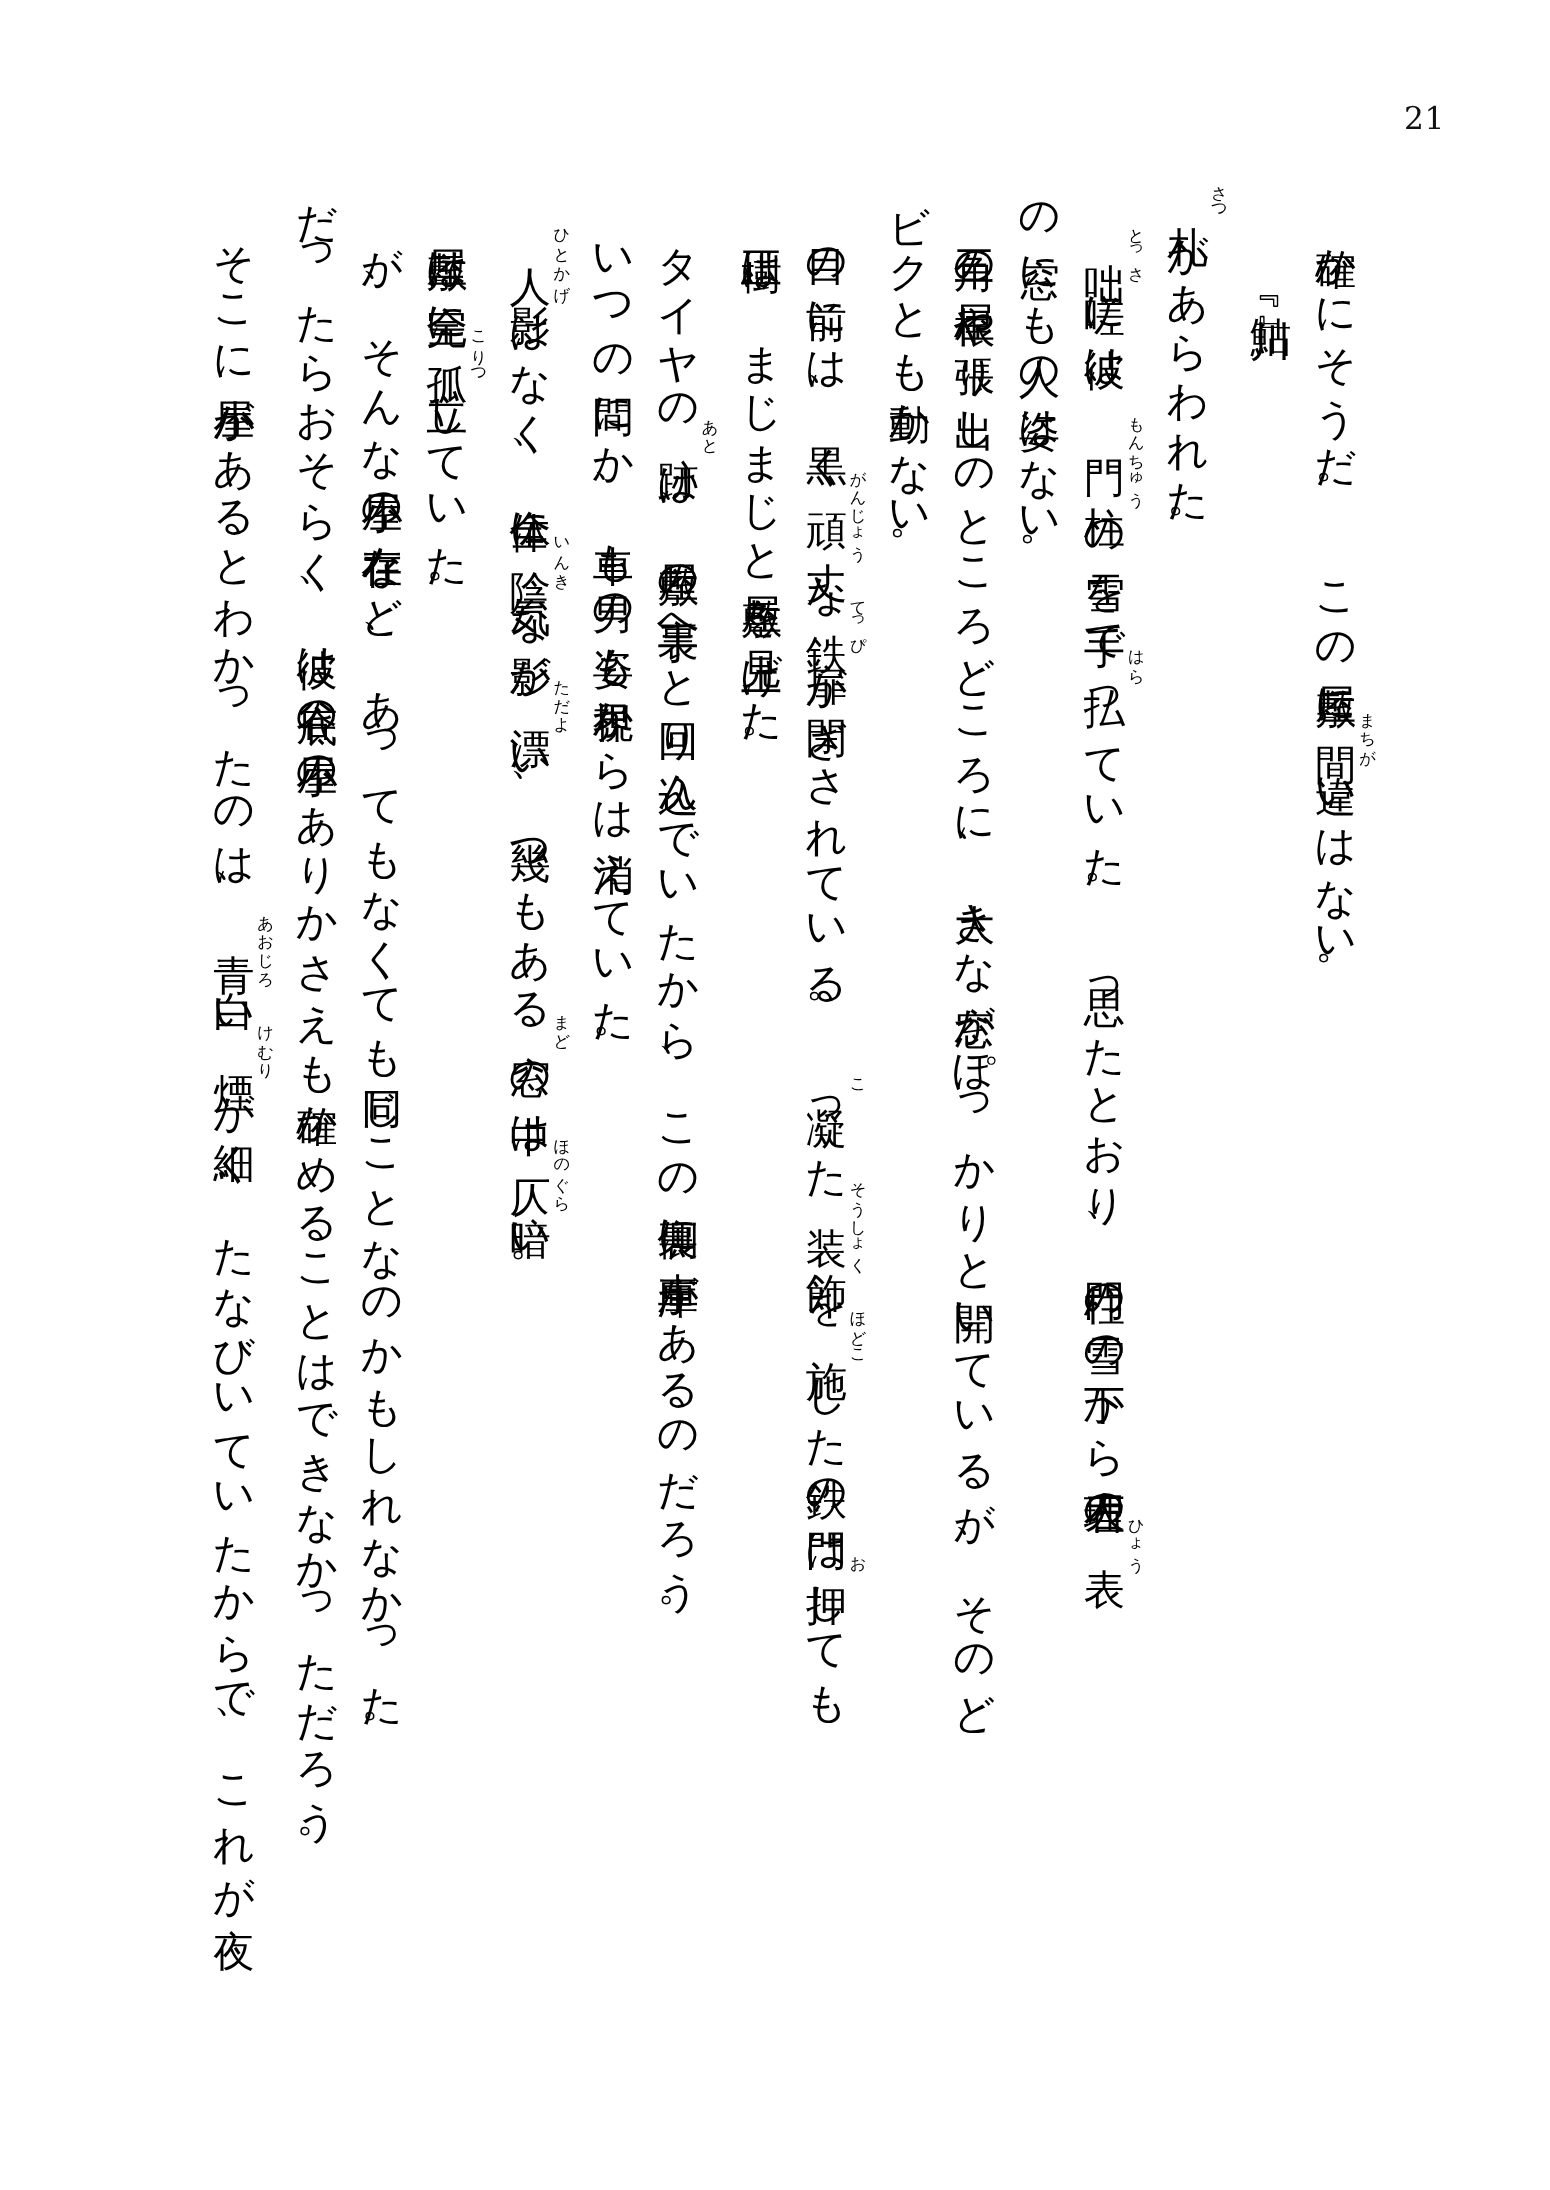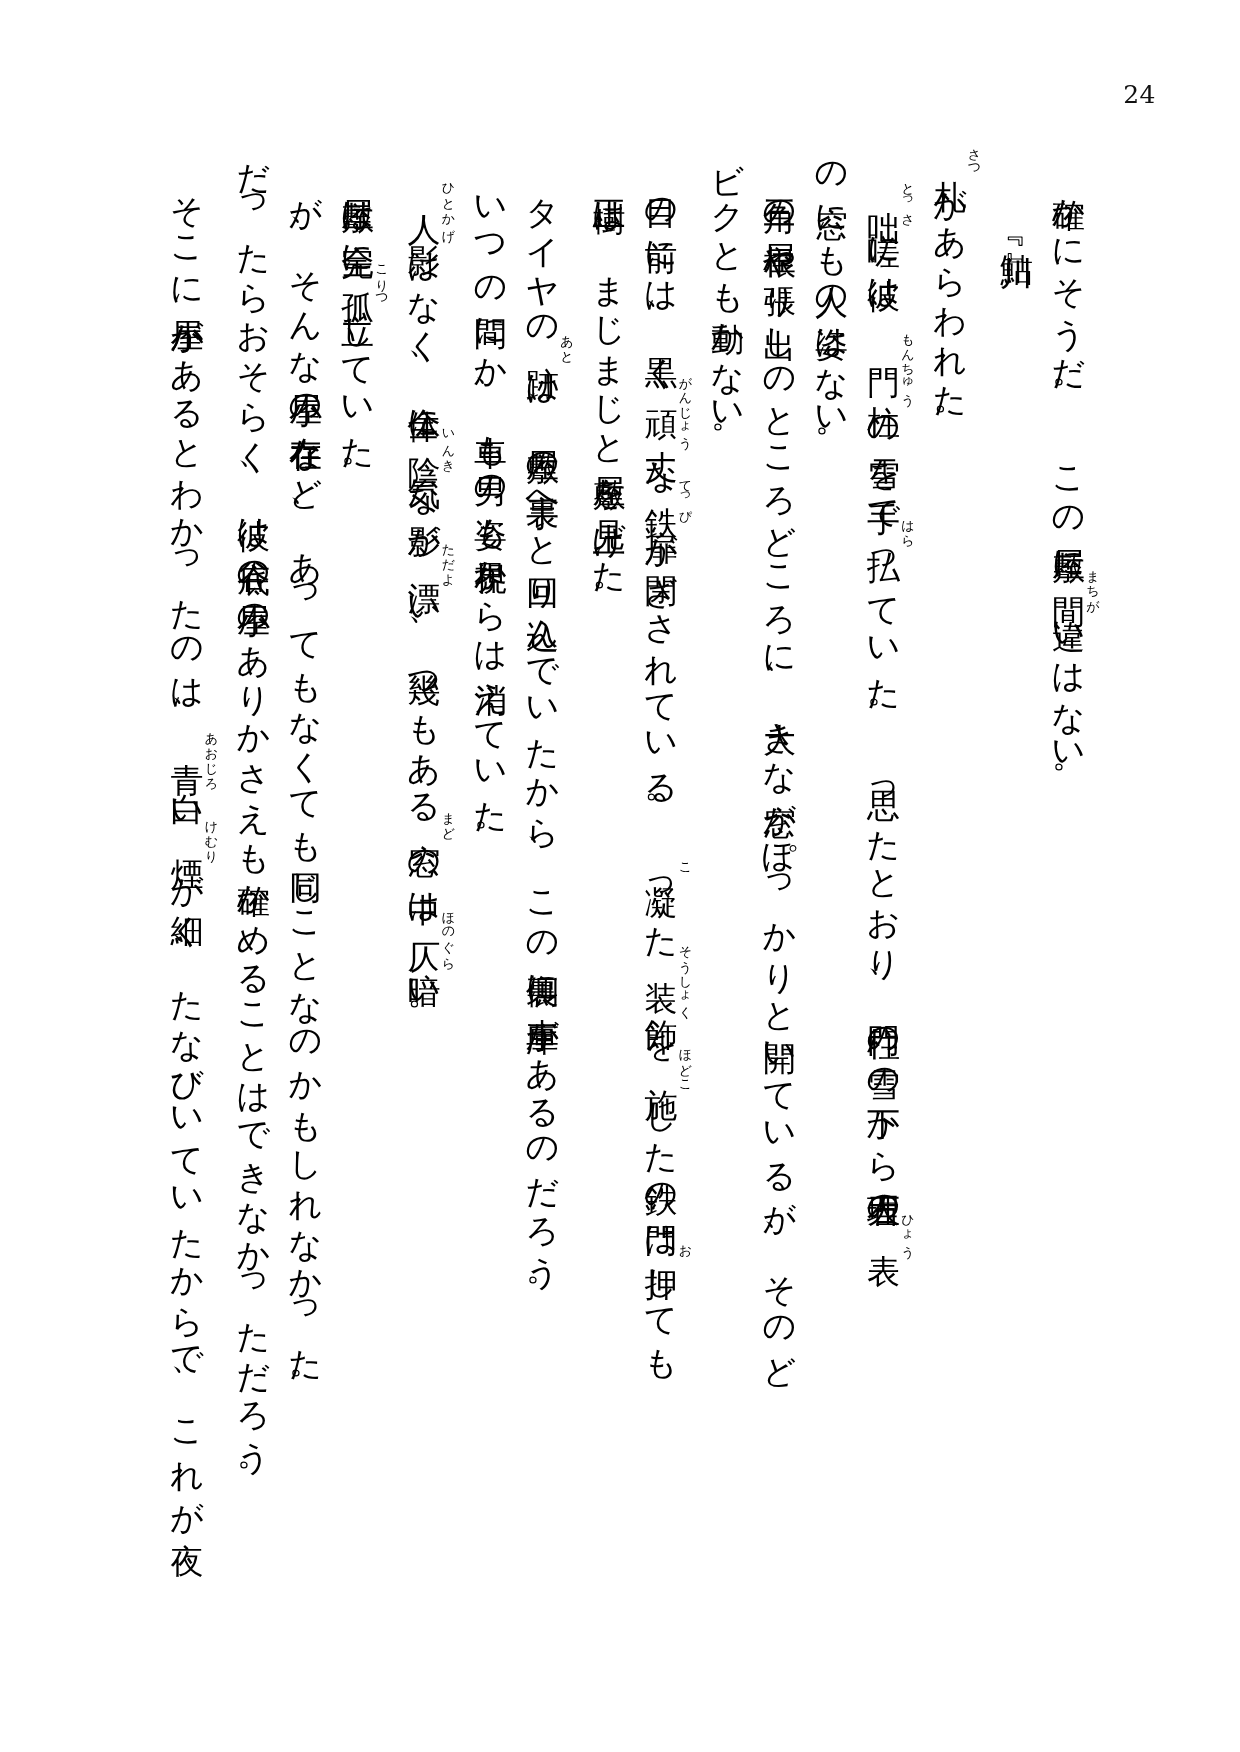--- a/index.html
+++ b/index.html
@@ -63,21 +63,21 @@
     font-size: 13px;
     letter-spacing: 0.02em;
     font-family: "DejaVu Serif", "Liberation Serif", serif;
   }
 </style>
 </head>
 <body>
 
 <div class="page">
 
-  <div class="page-number">24</div>
+  <div class="page-number">21</div>
 
   <div class="vtext">
 
     <div class="column indent">そこに小屋があるとわかったのは、<ruby>青白<rt>あおじろ</rt></ruby>い<ruby>煙<rt>けむり</rt></ruby>が細く、たなびいていたからで、これが夜</div>
 
     <div class="column">だったらおそらく、彼は谷底の小屋のありかさえも確かめることはできなかっただろう。</div>
 
     <div class="column indent">が、そんな小屋の存在など、あってもなくても同じことなのかもしれなかった。</div>
 
     <div class="column indent">屋敷は完全に<ruby>孤立<rt>こりつ</rt></ruby>していた。</div>

